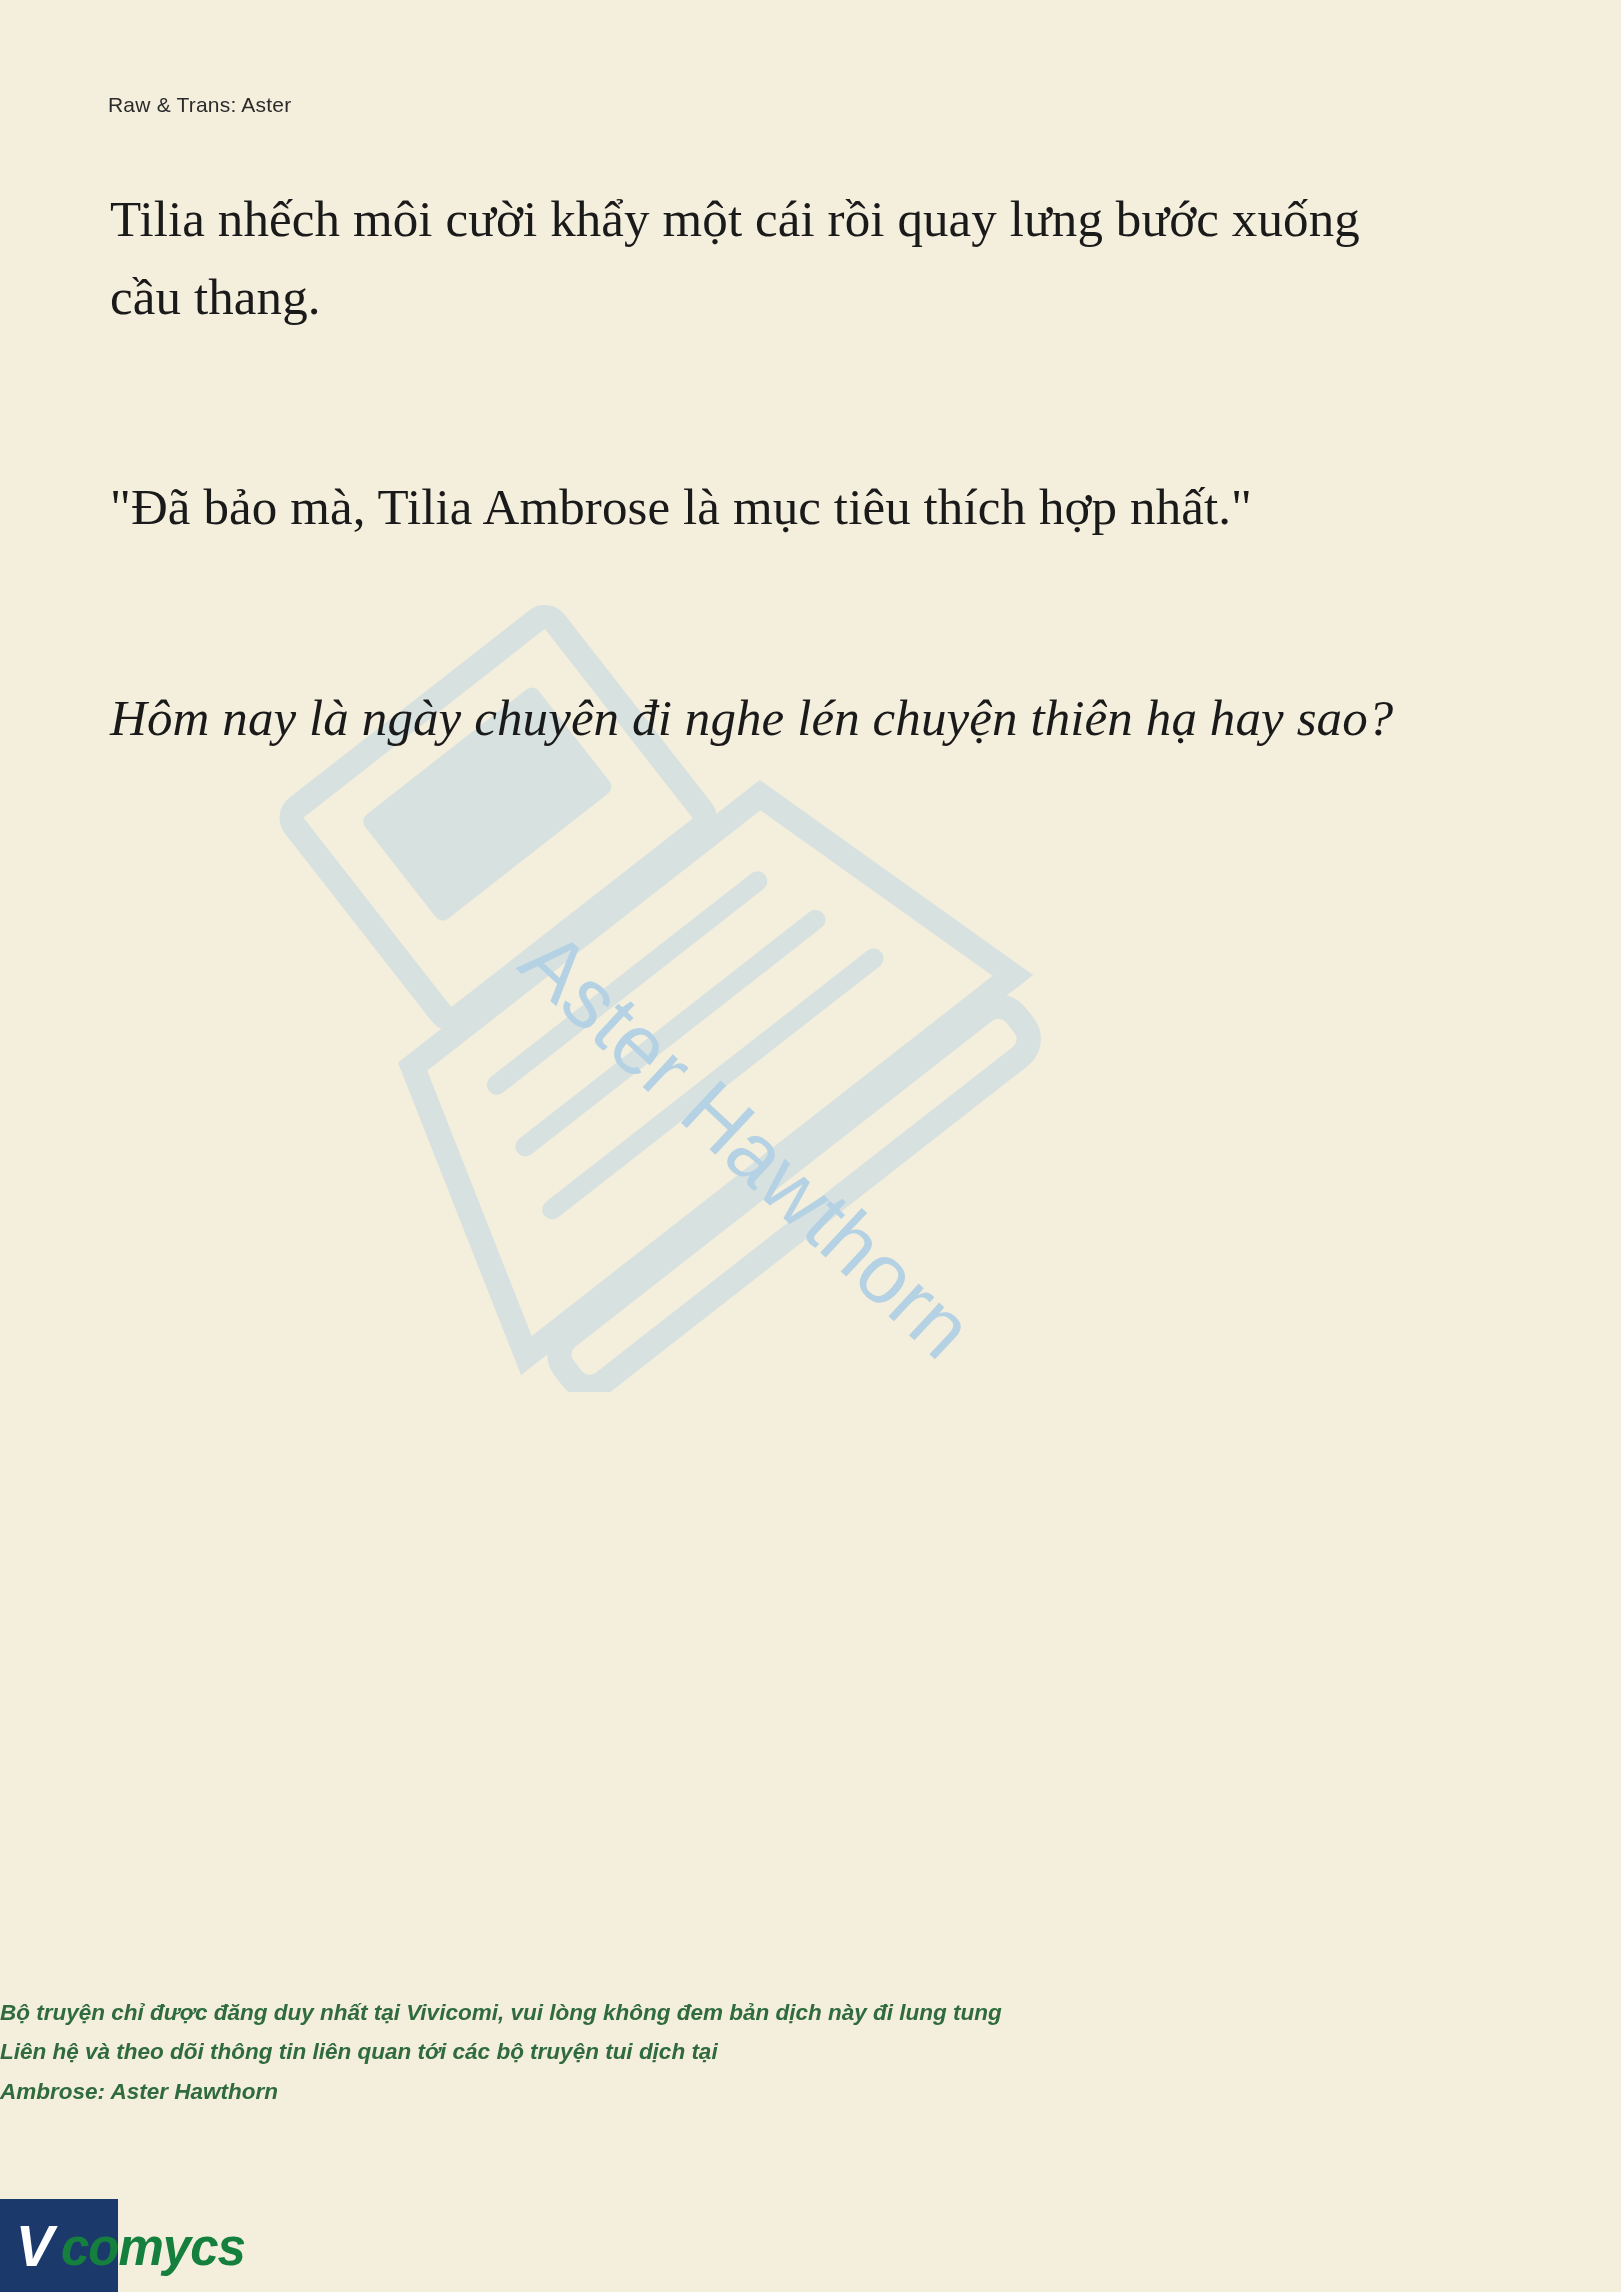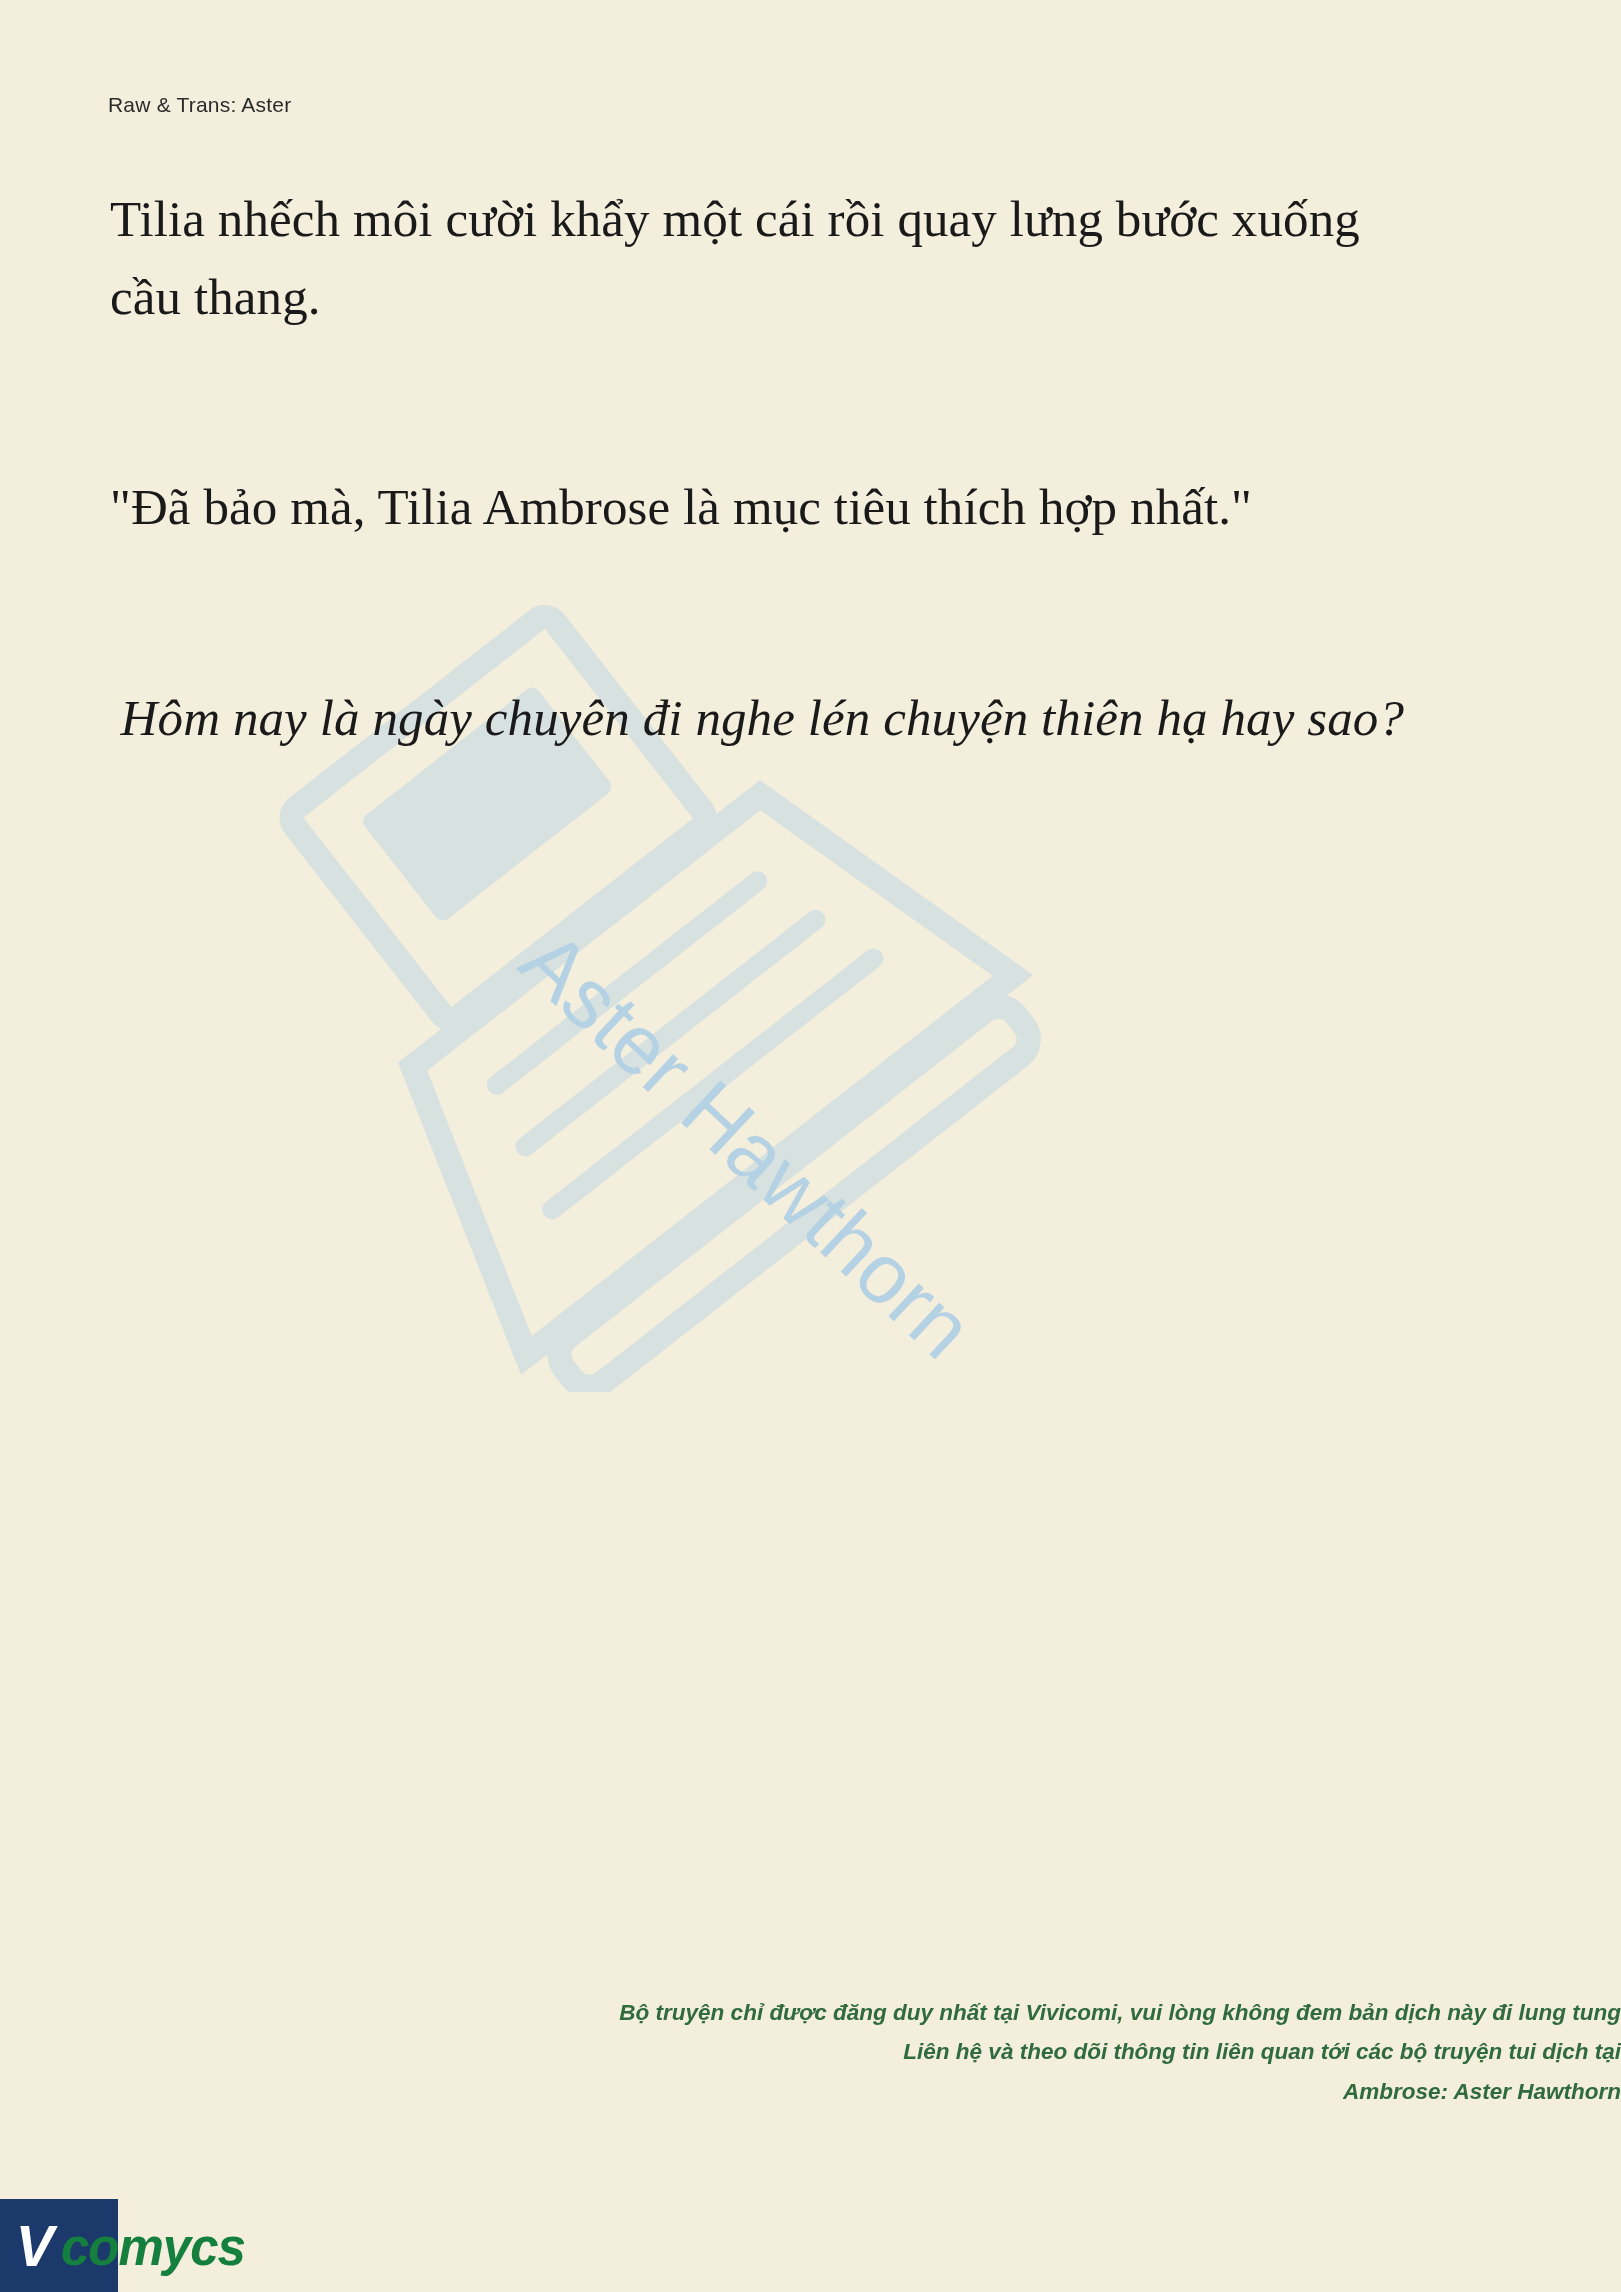--- a/index.html
+++ b/index.html
@@ -73,30 +73,29 @@
     color: #1a1a1a;
     margin: 0 0 84px 0;
     max-width: 1294px;
     letter-spacing: 0.1px;
   }
   .para.gap-big {
     margin-bottom: 133px;
   }
   .para.italic {
     font-style: italic;
-    text-align: right;
   }
 
   
   .footer {
     position: absolute;
     left: 0;
     right: 0;
     bottom: 182px;
-    text-align: right;
+    text-align: left;
     font-family: "Liberation Sans", sans-serif;
     color: #2f6b3c;
     font-weight: bold;
     font-style: italic;
     font-size: 22.5px;
     line-height: 1.75;
   }
   .footer div {
     margin: 0;
   }

